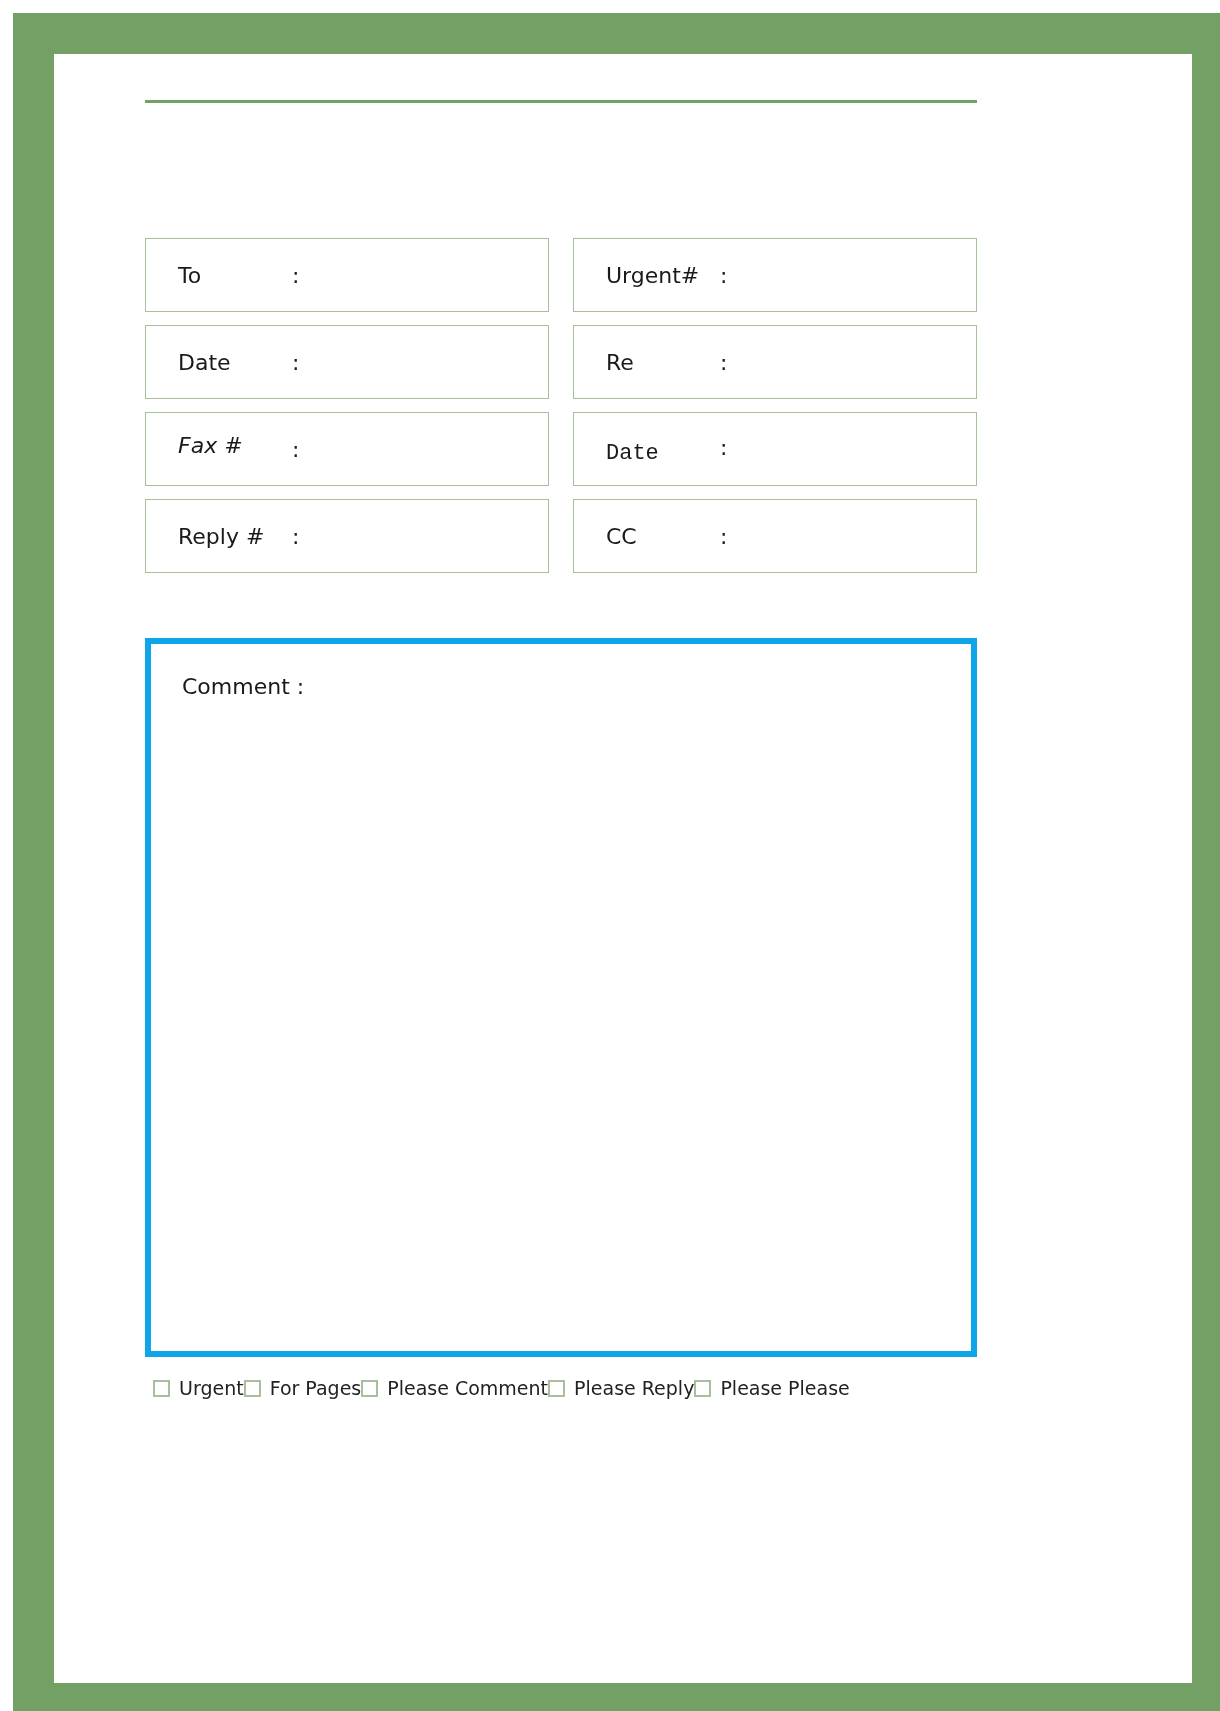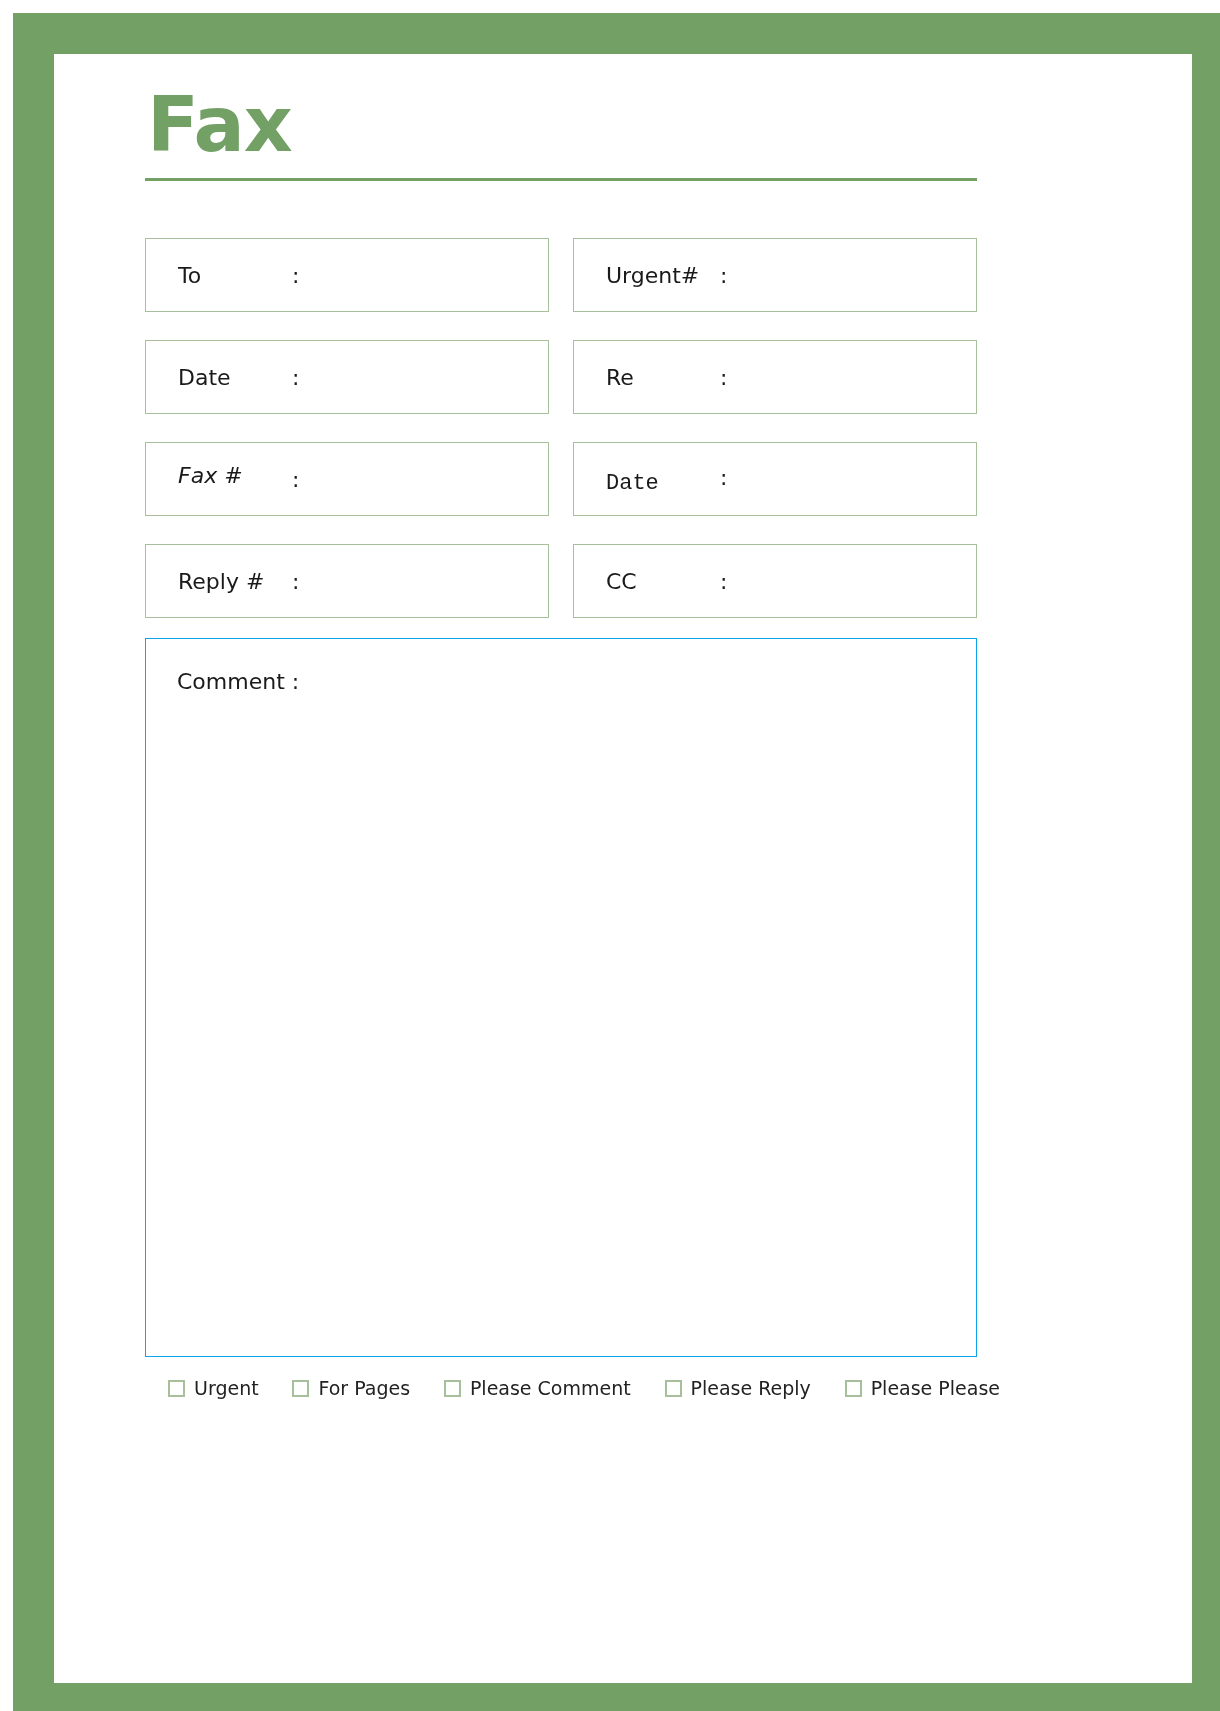--- a/index.html
+++ b/index.html
@@ -75,21 +75,21 @@
   
   .fields {
     position: absolute;
     left: 0;
     top: 238px;
     width: 832px;
   }
   .field-row {
     display: flex;
     justify-content: space-between;
-    margin-bottom: 28px;
+    margin-bottom: 13px;
     text-align: center;
   }
   .field-box {
     box-sizing: border-box;
     width: 404px;
     height: 74px;
     border: 1px solid #a8bf9b;
     background: #ffffff;
     position: relative;
   }
@@ -121,38 +121,38 @@
   .field-inner.colon-up .field-colon { top: 22px; }
 
   
   .comment-box {
     position: absolute;
     left: 0;
     top: 638px;
     width: 832px;
     height: 719px;
     box-sizing: border-box;
-    border: 1px solid #0ea5e9;
+    border: 6px solid #0ea5e9;
     background: #ffffff;
   }
   .comment-label {
     margin: 30px 0 0 31px;
     font-size: 22px;
     color: #1a1a1a;
     font-family: "DejaVu Sans", sans-serif;
   }
 
   
   .check-row {
     position: absolute;
-    left: 23px;
+    left: 8px;
     top: 1377px;
     width: 832px;
     display: flex;
-    justify-content: space-between;
+    justify-content: flex-start;
     align-items: center;
   }
   .check-item {
     display: flex;
     align-items: center;
   }
   .checkbox {
     width: 17px;
     height: 17px;
     box-sizing: border-box;
@@ -173,21 +173,20 @@
 
 <div class="page">
 
   <div class="green-frame">
     <div class="inner-white"></div>
   </div>
 
   <div class="content">
 
     <div class="title-block">
-      <h1 class="title">Fax</h1>
       <div class="title-rule"></div>
     </div>
 
     <div class="fields">
 
       <div class="field-row">
         <div class="field-box">
           <div class="field-inner">
             <span class="field-label">To</span>
             <span class="field-colon">:</span>

